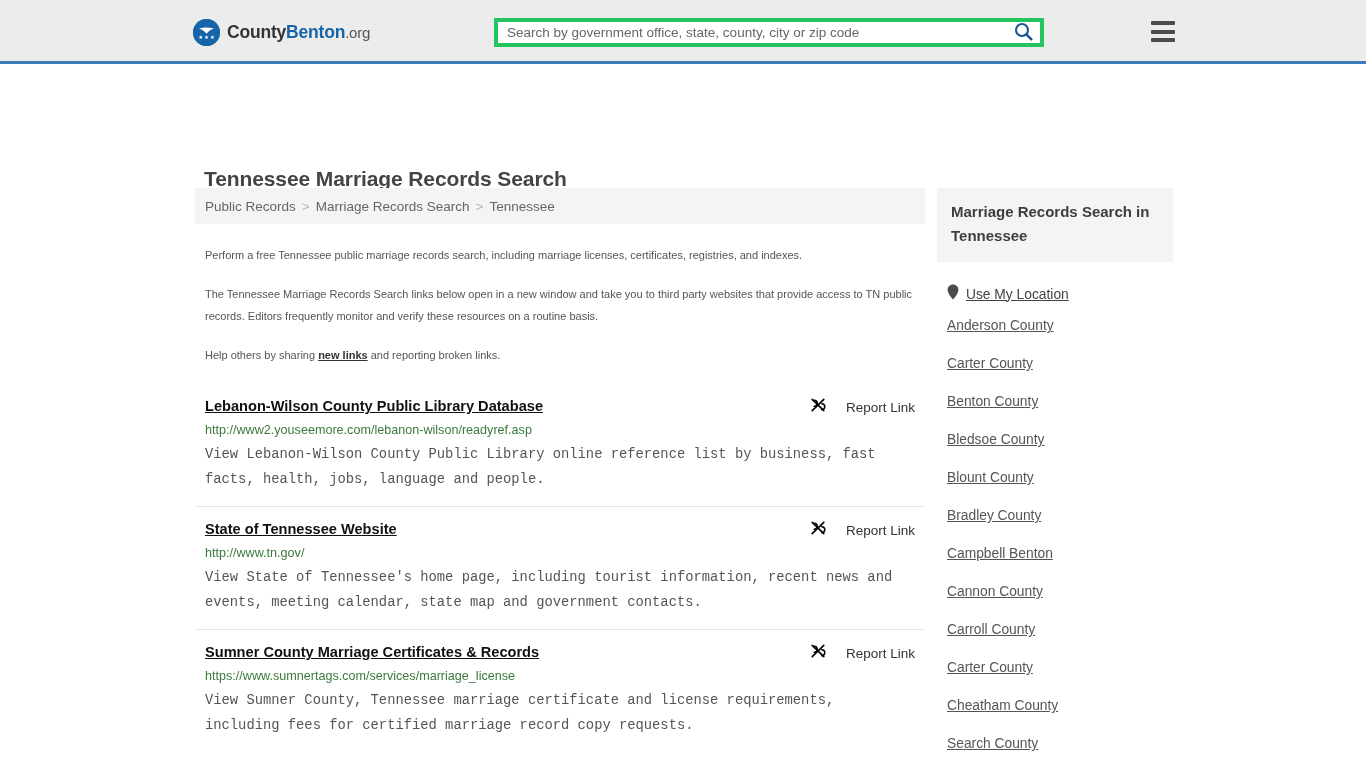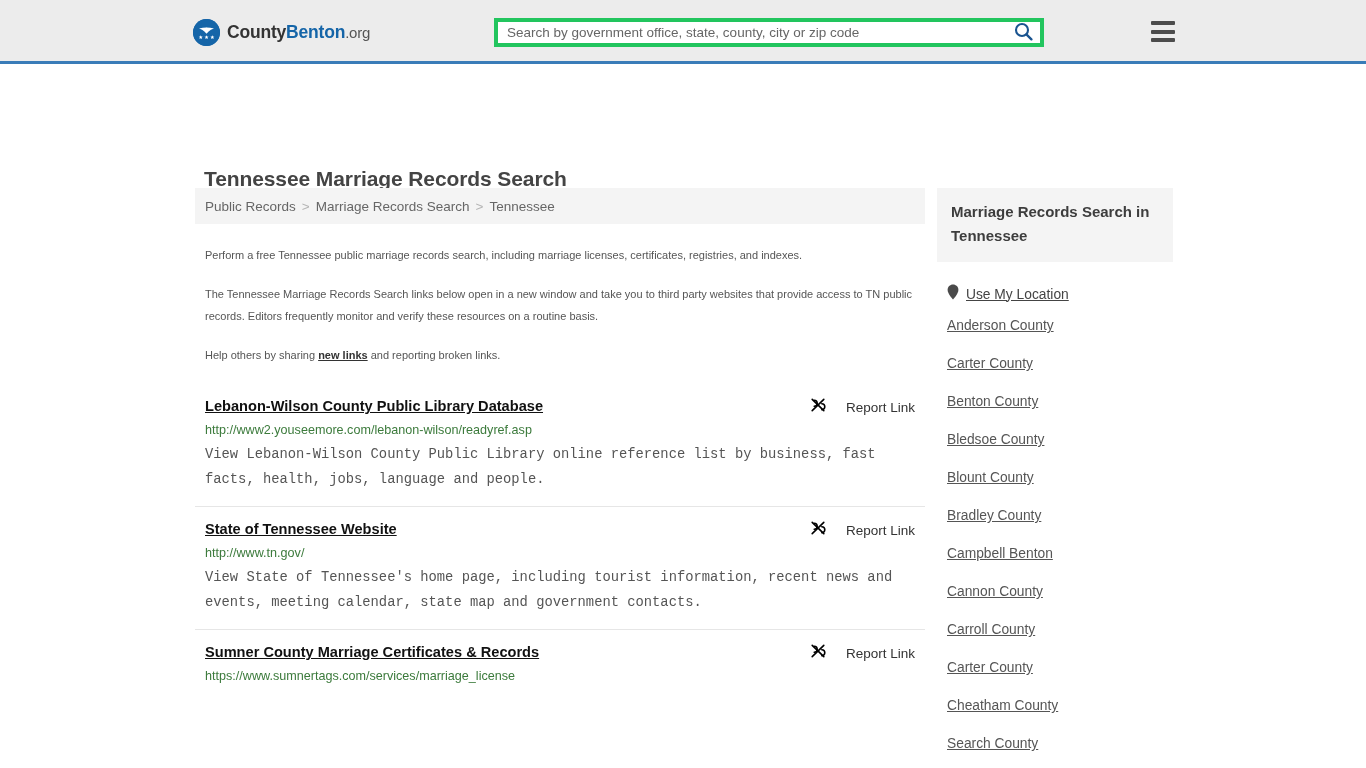--- a/index.html
+++ b/index.html
@@ -350,20 +350,21 @@
                   <path d="M2.2 2.4 L13.8 13.6" stroke="#000" stroke-width="1.6" fill="none" stroke-linecap="round"></path>
                   <path d="M13.8 2.4 L2.2 13.6" stroke="#000" stroke-width="1.6" fill="none" stroke-linecap="round"></path>
                   <path d="M4.2 3.2 A3 3 0 0 1 4.2 9.2" stroke="#000" stroke-width="1.6" fill="none" stroke-linecap="round"></path>
                   <path d="M11.8 6.8 A3 3 0 0 1 11.8 12.8" stroke="#000" stroke-width="1.6" fill="none" stroke-linecap="round"></path>
                 </svg>
               </span>
               <span class="report-label">Report Link</span>
             </div>
           </div>
           <div class="result-url">https://www.sumnertags.com/services/marriage_license</div>
+          <div class="result-desc">View Sumner County, Tennessee marriage certificate and license requirements, including fees for certified marriage record copy requests.</div>
         </div>
 
       </div>
     </div>
 
     <aside class="side-col">
       <div class="side-header">Marriage Records Search in Tennessee</div>
 
       <div class="use-location">
         <span>

